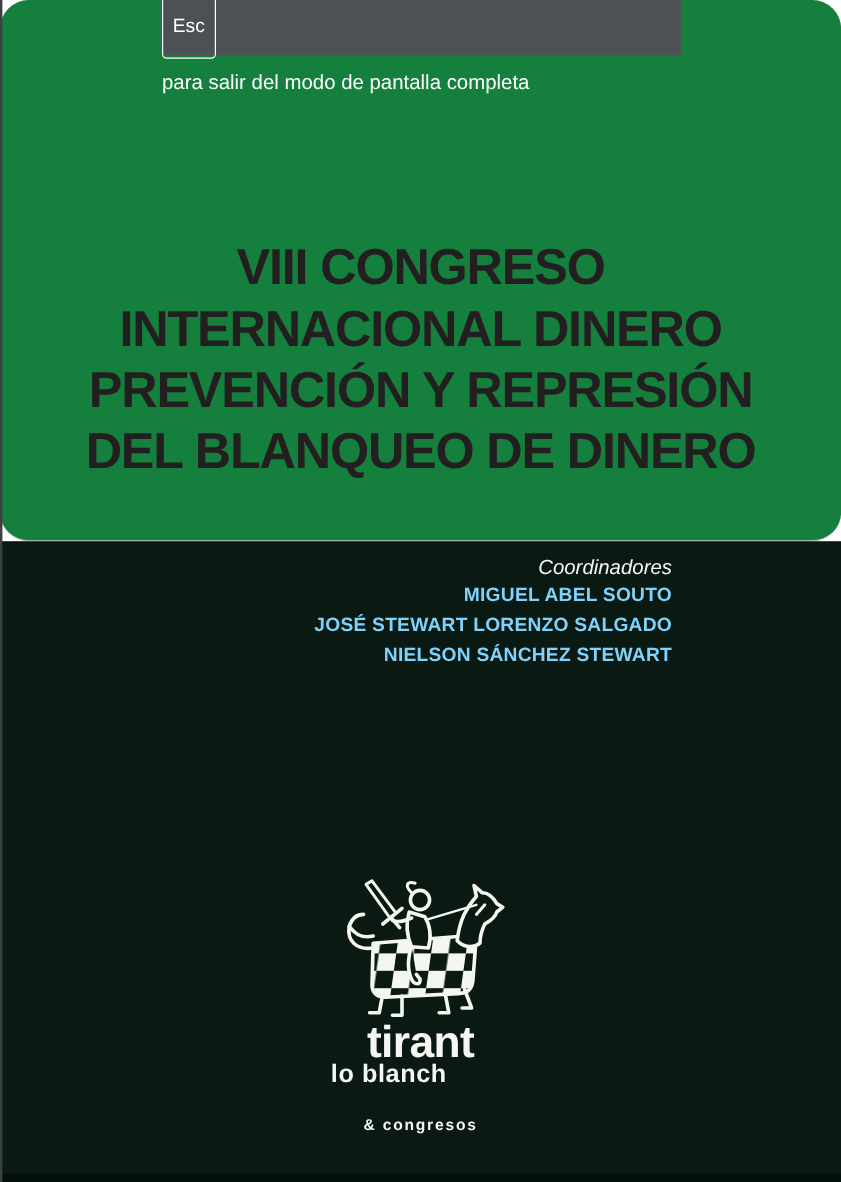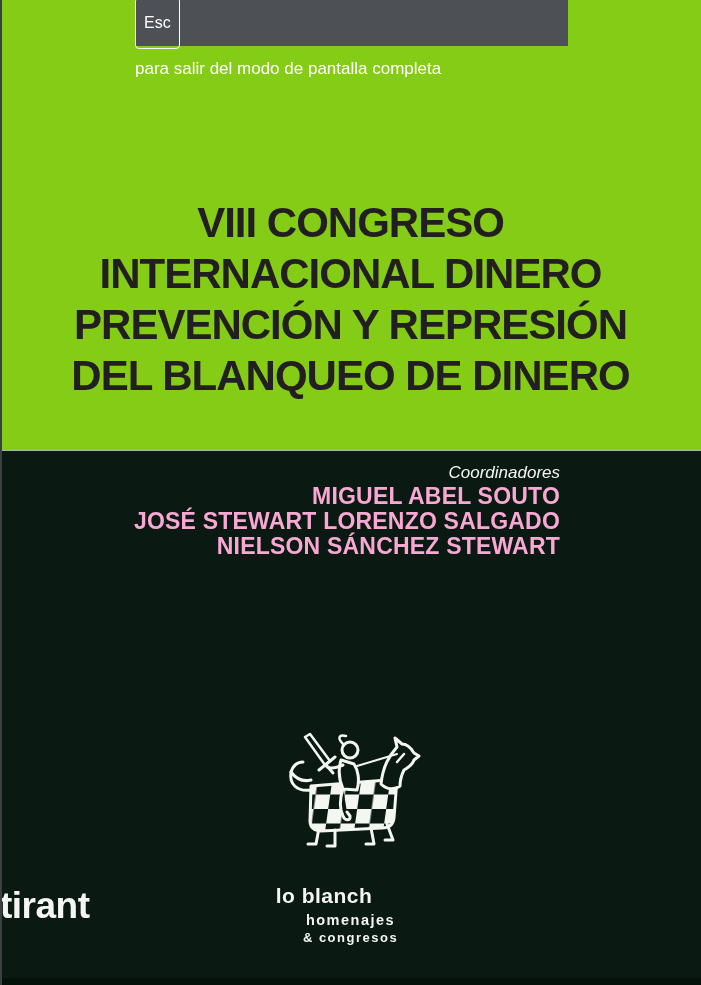--- a/index.html
+++ b/index.html
@@ -18,49 +18,50 @@
     display:flex;align-items:flex-start;justify-content:center;gap:10px;color:#ffffff;
     font-size:17px;z-index:40;flex-direction:column;
   }
   .esc-key{
     display:inline-block;border:1px solid #ffffff;border-radius:4px;
     padding:16px 8px;font-size:16px;line-height:18px;
   }
 
   
   .cover-top{
-    position:absolute;left:0;top:0;width:701px;height:450px;background:#84cc16;
+    position:absolute;left:0;top:0;width:701px;height:450px;background:#15803d;
     border-bottom:1px solid #aeb4b2;
+    border-radius:24px;
   }
   .book-title{
     position:absolute;left:0;top:197px;width:701px;text-align:center;
     color:#231f20;font-weight:bold;font-size:42px;line-height:51px;letter-spacing:-1px;
   }
   .book-title .tline{display:block;}
 
   
   .cover-bottom{
     position:absolute;left:0;top:451px;width:701px;height:534px;background:#0a1911;
   }
   .coordinators{
     position:absolute;left:0;top:11px;width:560px;text-align:right;
   }
   .coord-label{
     color:#f5f6f3;font-style:italic;font-size:17px;line-height:22px;display:block;
   }
   .coord-name{
-    display:block;color:#f9a8d4;font-weight:bold;font-size:23px;line-height:25px;letter-spacing:0.2px;
+    display:block;color:#7dd3fc;font-weight:bold;font-size:16px;line-height:25px;letter-spacing:0.2px;
   }
   .logo-wrap{
     position:absolute;left:283px;top:281px;width:140px;height:124px;
   }
   .logo-wrap svg{width:140px;height:124px;display:block;}
   .wordmark1{
-    position:absolute;left:0;top:399px;width:701px;
-    color:#f5f6f3;font-weight:bold;font-size:37px;line-height:37px;letter-spacing:-0.5px;margin-top:37px;
+    position:absolute;left:0;top:399px;width:701px;text-align:center;
+    color:#f5f6f3;font-weight:bold;font-size:37px;line-height:37px;letter-spacing:-0.5px;
   }
   .wordmark2{
     position:absolute;left:0;top:434px;width:648px;text-align:center;
     color:#f5f6f3;font-weight:bold;font-size:21px;line-height:22px;letter-spacing:0.5px;
   }
   .collection1{
     position:absolute;left:0;top:461px;width:701px;text-align:center;
     color:#f5f6f3;font-weight:bold;font-size:14.5px;line-height:17px;letter-spacing:1.5px;
   }
   .collection2{
@@ -134,20 +135,19 @@
         <path d="M74,34 L114,22" stroke="#f4f6f2" stroke-width="2" stroke-linecap="round" fill="none"></path>
 
         <path d="M22,5 L27,2 L47,29 L42,33 Z" fill="none" stroke="#f4f6f2" stroke-width="2.5" stroke-linejoin="round"></path>
         <path d="M36,38 L52,25" stroke="#f4f6f2" stroke-width="3" stroke-linecap="round" fill="none"></path>
         <path d="M44,34 L50,41" stroke="#f4f6f2" stroke-width="3" stroke-linecap="round" fill="none"></path>
       </svg>
     </div>
 
     <div class="wordmark1">tirant</div>
     <div class="wordmark2">lo blanch</div>
-    <div class="collection1">homenajes</div>
     <div class="collection2">&amp; congresos</div>
 
   </div>
 
   <div class="bottom-strip"></div>
 
 </div>
 
 </body></html>

